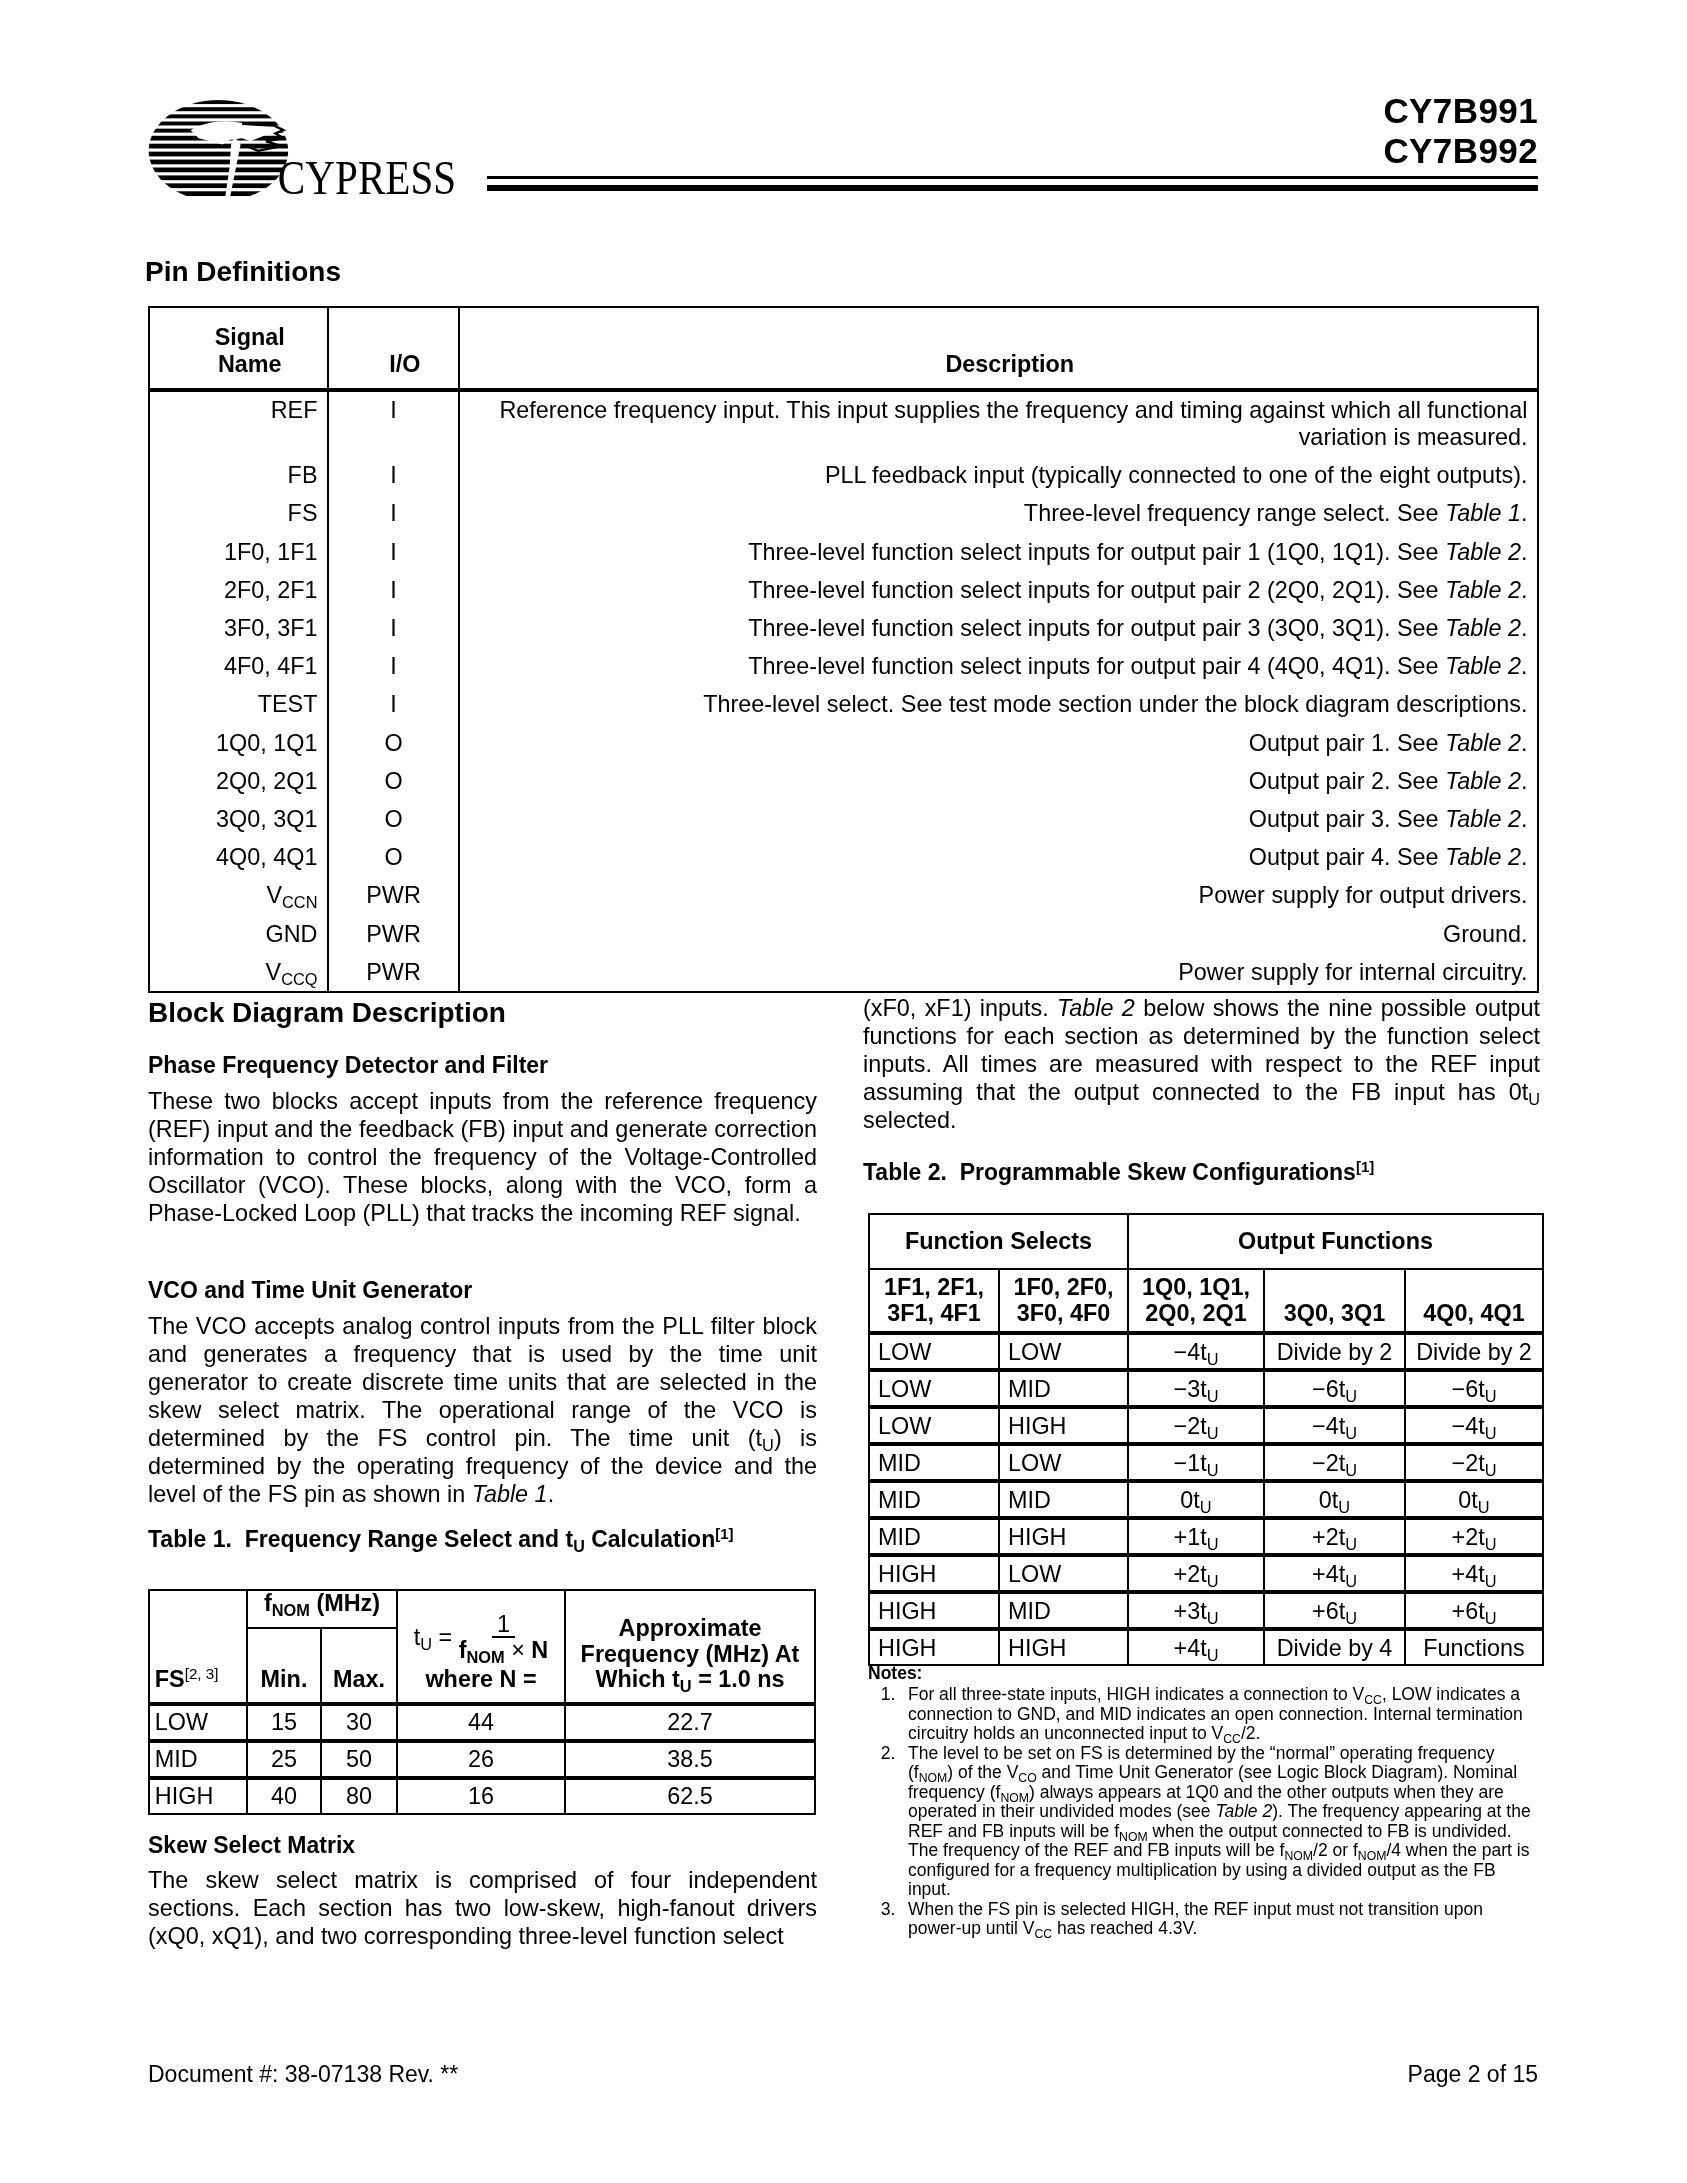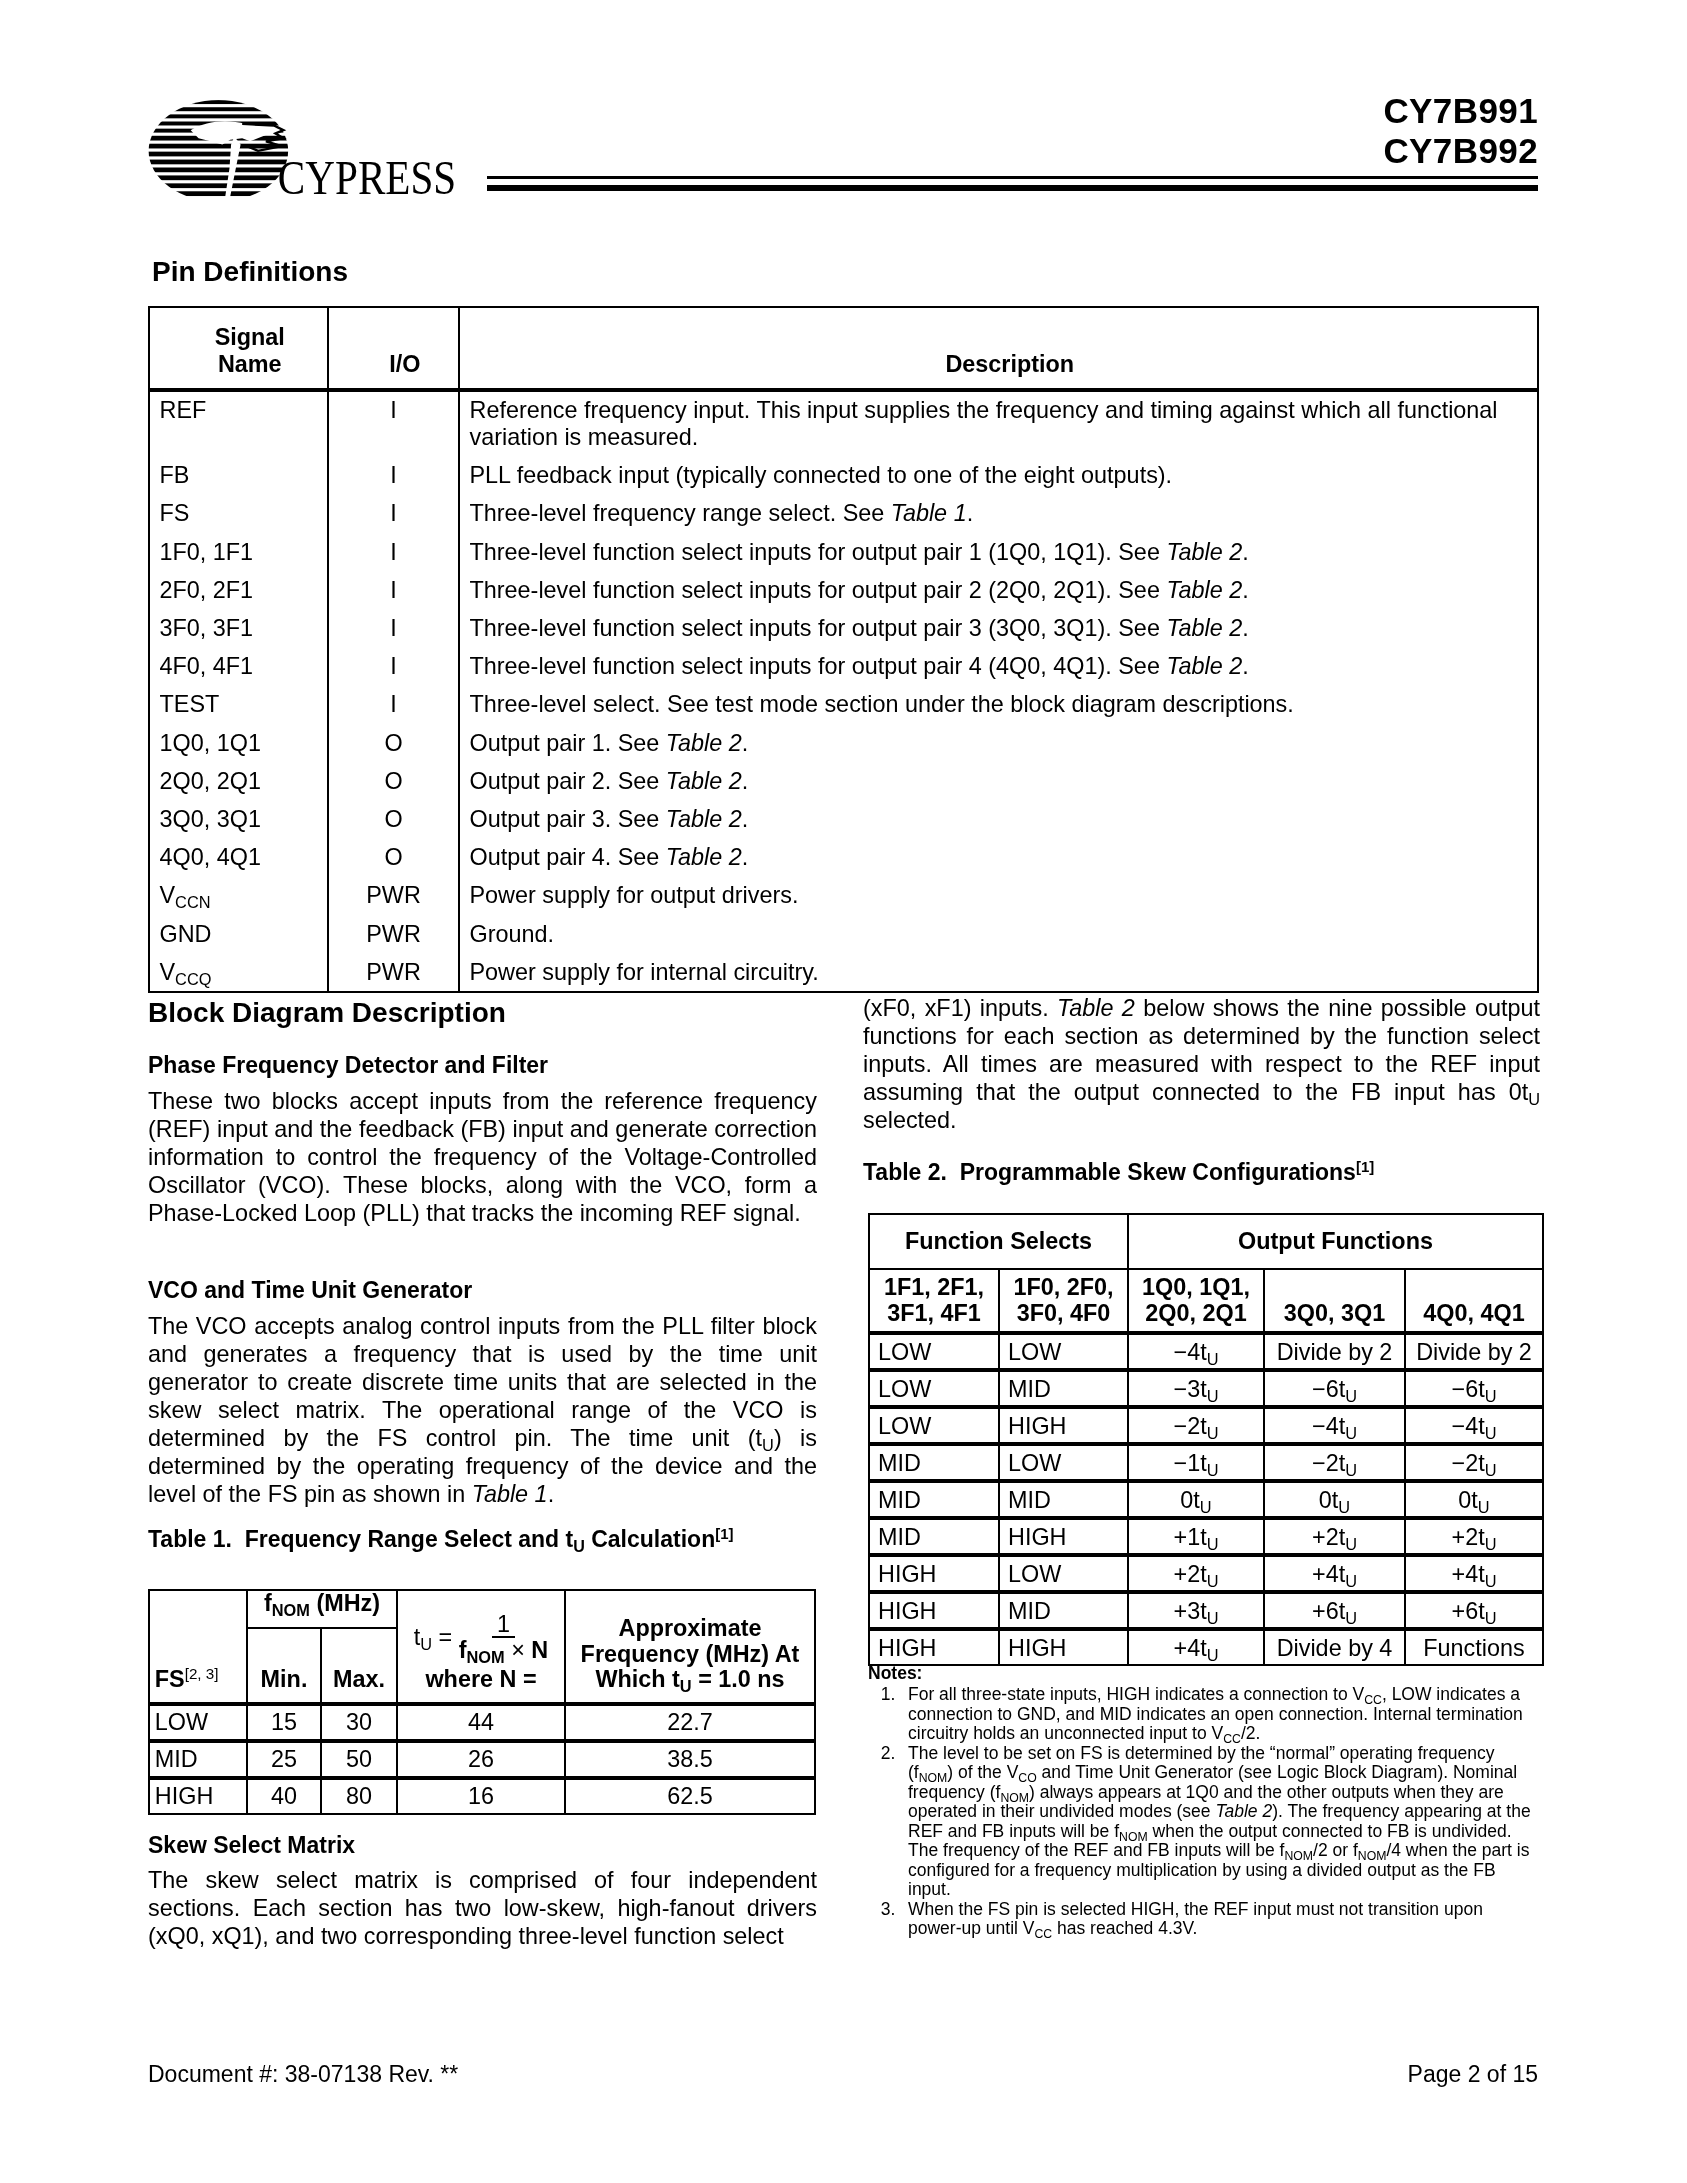--- a/index.html
+++ b/index.html
@@ -17,21 +17,21 @@
   sub { font-size: 70%; vertical-align: -0.3em; line-height: 0; }
   sup { font-size: 65%; vertical-align: 0.55em; line-height: 0; }
   i { font-style: italic; }
 
   
   table { border-collapse: collapse; }
   .pin { left: 148px; top: 306px; width: 1391px; font-size: 23.4px; }
   .pin td, .pin th { border-left: 2.4px solid #000; border-right: 2.4px solid #000; padding: 0 9.5px; vertical-align: top; }
   .pin { border: 2.4px solid #000; }
   .pin thead th { font-weight: bold; border-bottom: 4px solid #000; height: 70px; vertical-align: bottom; padding-bottom: 9.5px; line-height: 27px; padding-left: 32px; }
-  .pin tbody td { line-height: 27px; padding-top: 5.6px; padding-bottom: 5.6px; }
+  .pin tbody td { line-height: 27px; padding-top: 5.6px; padding-bottom: 5.6px; text-align: right; }
   .pin td.io { text-align: center; }
 
   
   .t1 { left: 148px; top: 1589px; width: 668px; font-size: 23.4px; border: 2.4px solid #000; }
   .t1 td, .t1 th { border: 2.4px solid #000; text-align: center; padding: 0 4.8px; }
   .t1 th { font-weight: bold; line-height: 25.4px; }
   .t1 tbody td { height: 33px; line-height: 33px; }
   .t1 tbody tr { border-top: 4px solid #000; }
   .t1 td.l { text-align: left; }
 
@@ -79,21 +79,21 @@
     <path d="M110 60 L118 70 L112 100 L104 140 L98 140 L104 100 L106 70 Z" fill="#fff"></path>
     <path d="M120 44 L160 46 L172 52 L162 56 L172 62 L150 66 L170 72 L140 78 L126 72" fill="none" stroke="#000" stroke-width="3"></path>
     <text x="165" y="132" font-family="Liberation Serif, DejaVu Serif, serif" font-size="62" fill="#000" textLength="225" lengthAdjust="spacingAndGlyphs">CYPRESS</text>
   </svg>
 </div>
 <div class="abs part" style="top:93px;">CY7B991</div>
 <div class="abs part" style="top:133px;">CY7B992</div>
 <div class="abs rule-thin"></div>
 <div class="abs rule-thick"></div>
 
-<div class="abs h1" style="left:152px; top:256px;">Pin Definitions</div>
+<div class="abs h1" style="left:145px; top:256px;">Pin Definitions</div>
 
 <table class="abs pin">
   <colgroup>
       <col style="width:179px">
       <col style="width:131px">
       <col>
     </colgroup>
   <thead>
     <tr>
       <th style="text-align:center;line-height:27px;"><span>Signal</span><br><span>Name</span></th>

